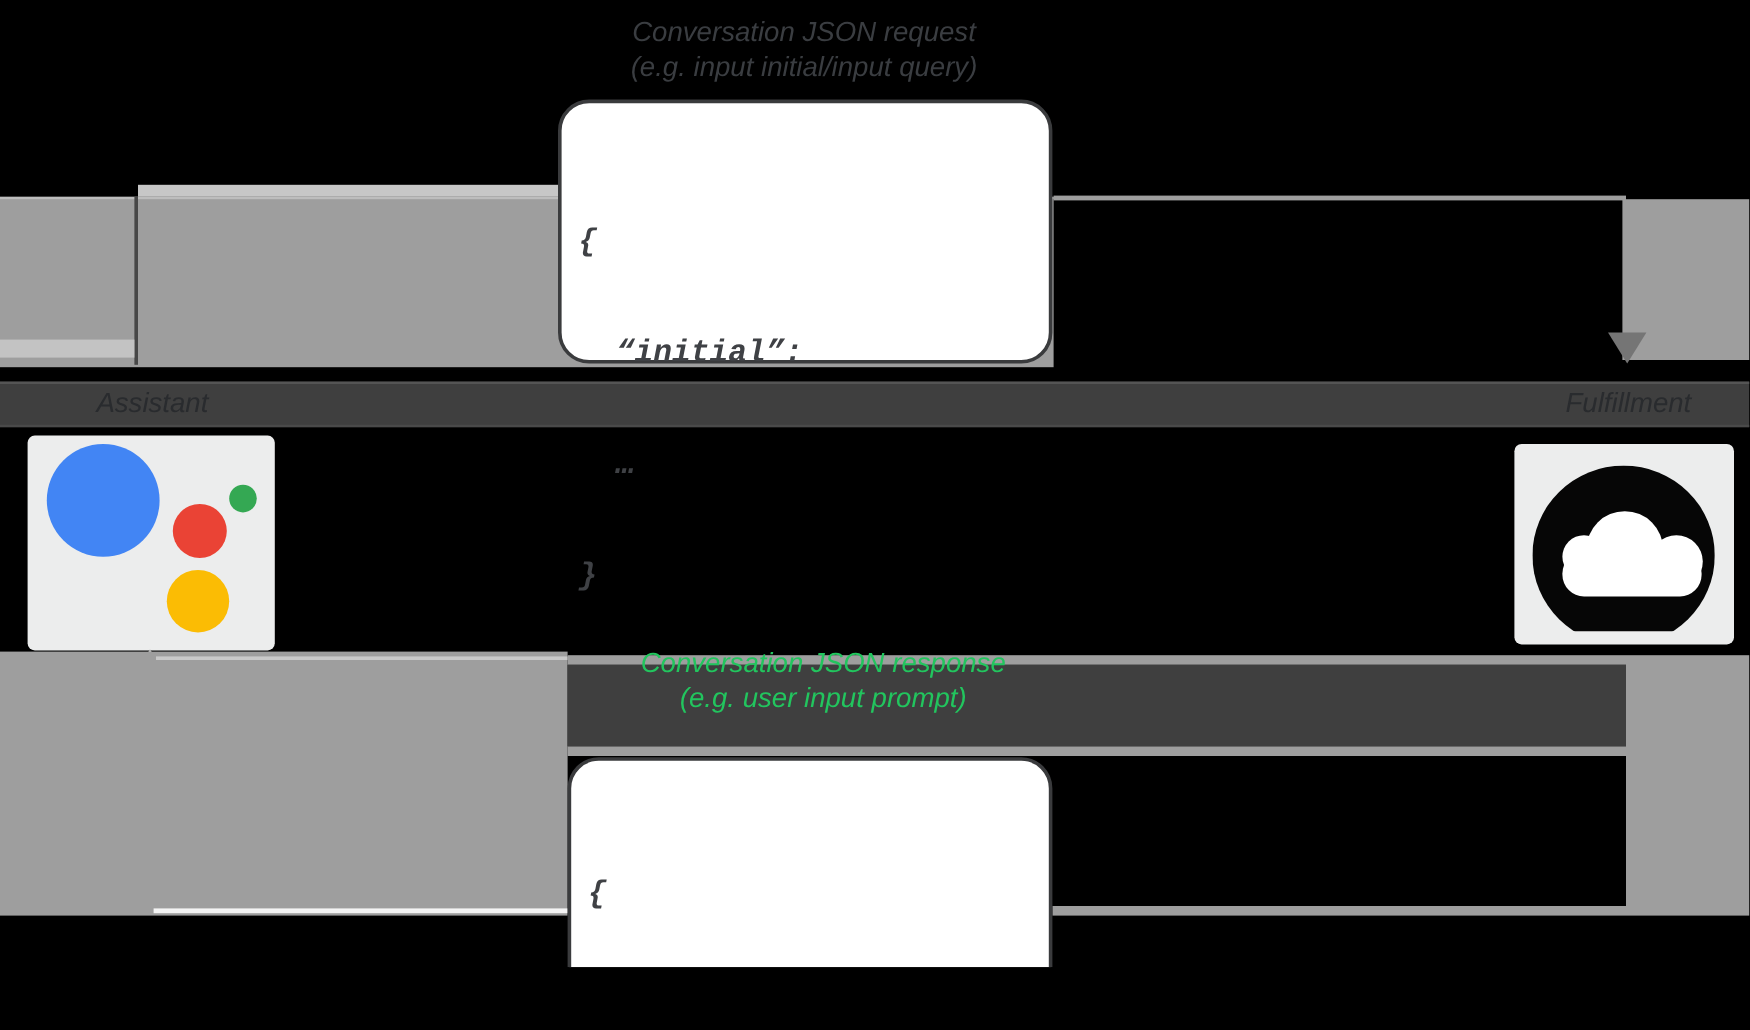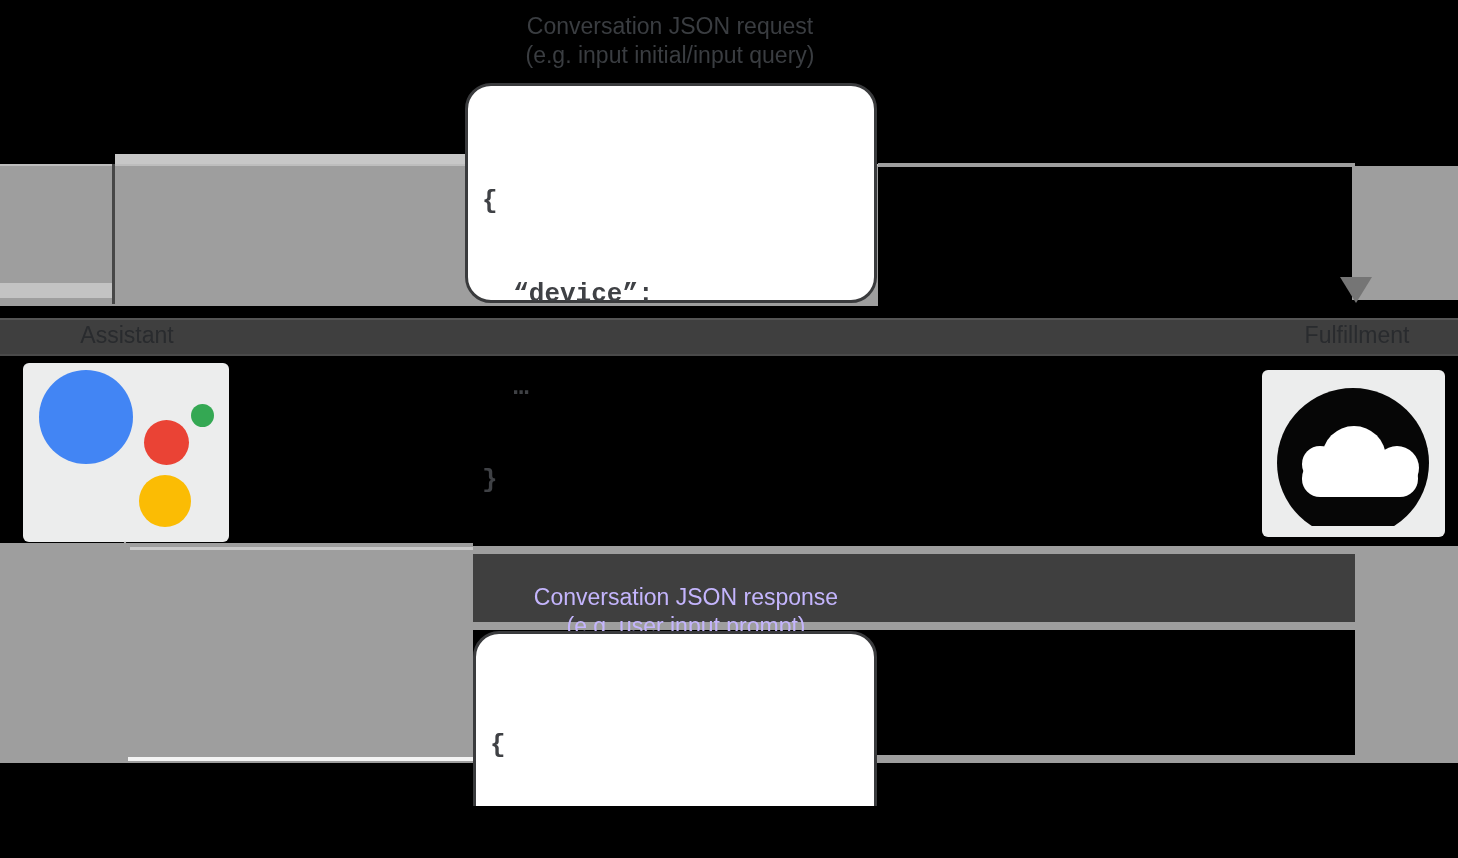--- a/index.html
+++ b/index.html
@@ -1,18 +1,18 @@
 <!DOCTYPE html>
 <html><head>
 <meta charset="utf-8">
 <style>
   html,body{margin:0;padding:0;background:#000;}
   #canvas{
     position:relative;width:1458px;height:806px;background:#000;
-    overflow:hidden;font-family:"Liberation Sans",sans-serif;
+    overflow:hidden;font-family:"Liberation Sans",sans-serif;font-style:italic;
   }
   .abs{position:absolute;}
   
   .gray{background:#9e9e9e;}
   .gray-block-top-left{left:0;top:164px;width:878px;height:140px;border-top:2px solid #bdbdbd;}
   .shaft-divider{left:112px;top:164px;width:3px;height:140px;background:#474747;}
   .light-strip-a{left:115px;top:154px;width:351px;height:10px;background:#c7c7c7;}
   .light-strip-b{left:0;top:283px;width:112px;height:15px;background:#c3c3c3;}
   .request-line{left:878px;top:163px;width:477px;height:4px;}
   .gray-block-top-right{left:1352px;top:166px;width:106px;height:134px;}
@@ -33,21 +33,21 @@
   
   .band{background:#3f3f3f;}
   .band-top{left:0;top:318px;width:1458px;height:34px;border-top:2px solid #555;border-bottom:2px solid #4a4a4a;}
   .band-bottom{left:473px;top:554px;width:882px;height:68px;}
   .band-label{font-size:23px;line-height:34px;color:#292b2e;text-align:center;}
   .assistant-label{left:27px;top:318px;width:200px;}
   .fulfillment-label{left:1257px;top:318px;width:200px;}
   
   .flow-label{width:600px;text-align:center;color:#3a3d41;font-size:23px;line-height:29px;}
   .label-top{left:370px;top:12px;}
-  .label-bottom{left:386px;top:583px;color:#c4b5fd;}
+  .label-bottom{left:386px;top:538px;color:#22c55e;}
   
   .json-box{background:#fff;border:3px solid #3a3b3d;border-radius:26px;
     font-family:"Liberation Mono",monospace;font-weight:bold;color:#3f4145;
     font-size:26px;line-height:31px;white-space:pre;box-sizing:border-box;}
   .json-box .ln{white-space:pre;}
   .box-request{left:465px;top:83px;width:412px;height:220px;padding:38px 0 0 14px;}
   .box-response{left:473px;top:631px;width:404px;height:225px;padding:34px 0 0 14px;}
   
   .actor-box{background:#eceded;border-radius:6px;}
   .assistant-box{left:23px;top:363px;width:206px;height:179px;}
@@ -78,21 +78,21 @@
   <div class="abs gray gray-block-top-left"></div>
   <div class="abs shaft-divider"></div>
   <div class="abs light-strip-a"></div>
   <div class="abs light-strip-b"></div>
   <div class="abs gray request-line"></div>
   <div class="abs gray gray-block-top-right"></div>
   <div class="abs arrow-down"></div>
 
   <div class="abs json-box box-request">
     <div class="ln">{</div>
-    <div class="ln">  “device”:</div>
+    <div class="ln">  “initial”:</div>
     <div class="ln">  …</div>
     <div class="ln">}</div>
   </div>
 
   <div class="abs band band-top"></div>
   <div class="abs band-label assistant-label">Assistant</div>
   <div class="abs band-label fulfillment-label">Fulfillment</div>
 
   <div class="abs actor-box assistant-box">
     <div class="circle c-blue"></div>

